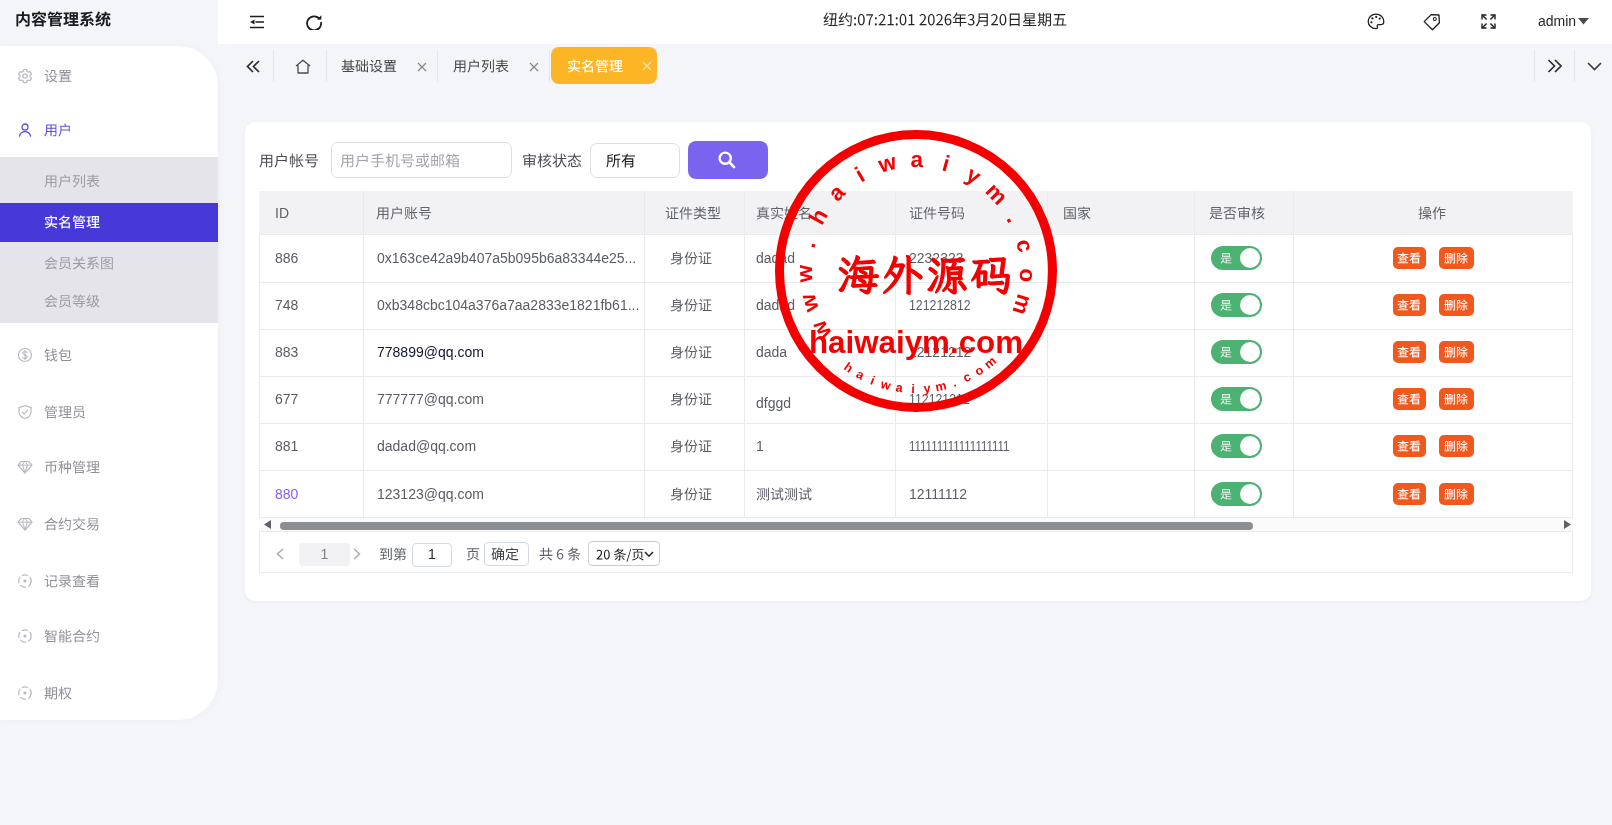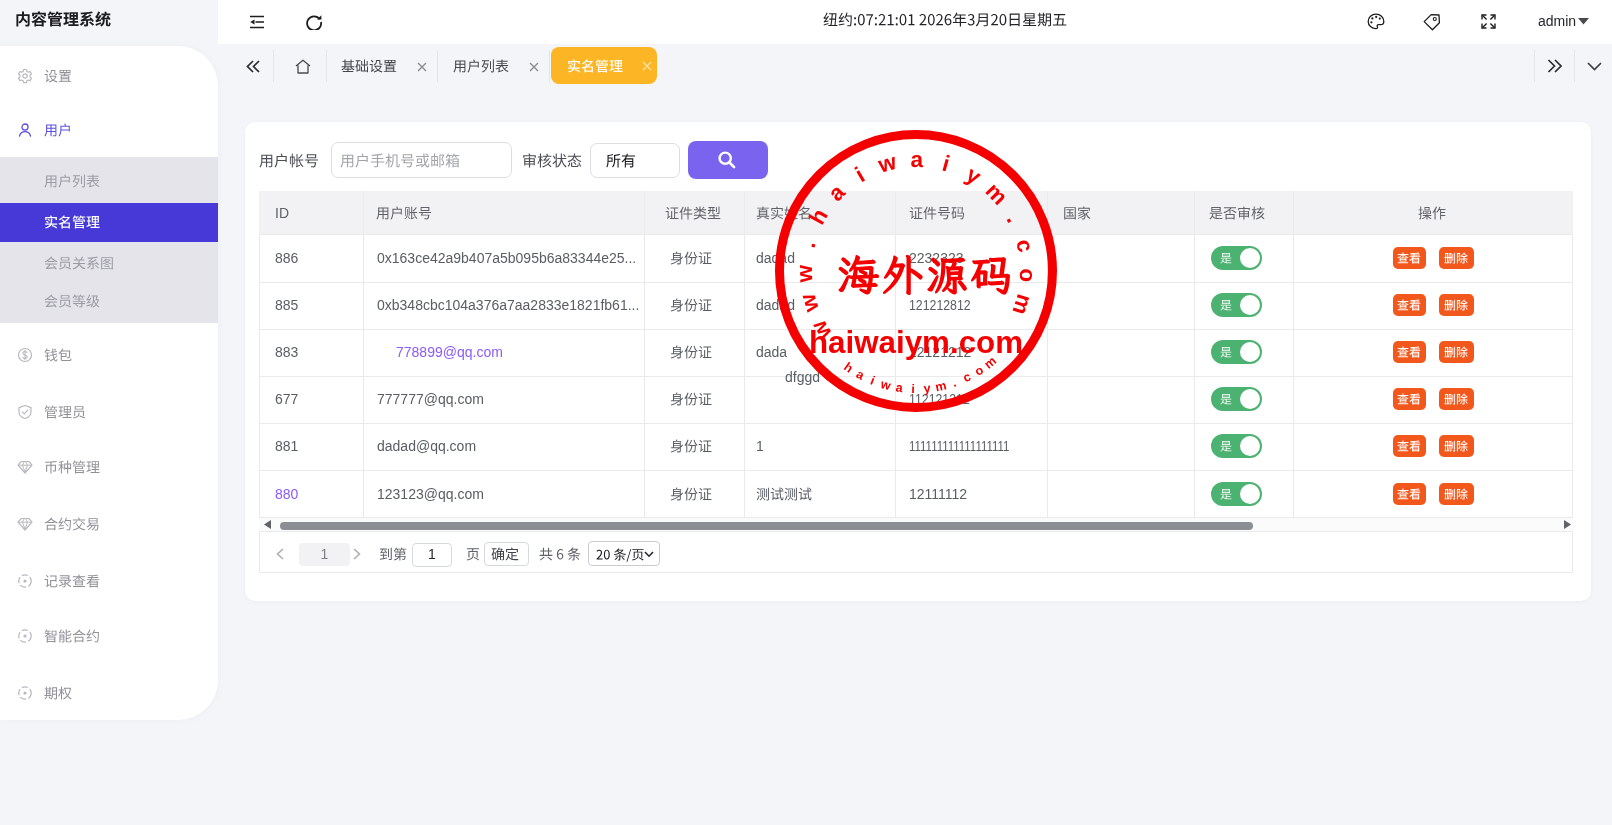--- a/index.html
+++ b/index.html
@@ -293,21 +293,21 @@
       <svg width="26" height="14" viewBox="0 -10.6 26 12.0" style="display:block">
         <path fill="#fff" d="M3.7 -2.6H8.2V-1.8H3.7ZM3.7 -4.2H8.2V-3.4H3.7ZM2.6 -5.0V-1.0H9.4V-5.0ZM0.8 -0.4V0.6H11.2V-0.4ZM5.4 -10.1V-8.7H0.7V-7.7H4.2C3.3 -6.6 1.8 -5.7 0.4 -5.3C0.6 -5.0 0.9 -4.6 1.1 -4.3C2.7 -5.0 4.3 -6.2 5.4 -7.5V-5.3H6.5V-7.5C7.6 -6.2 9.3 -5.0 10.9 -4.4C11.0 -4.7 11.4 -5.1 11.6 -5.4C10.2 -5.8 8.7 -6.7 7.7 -7.7H11.4V-8.7H6.5V-10.1Z M16.2 -2.5H21.0V-1.8H16.2ZM16.2 -3.2V-3.9H21.0V-3.2ZM16.2 -1.0H21.0V-0.3H16.2ZM21.9 -10.1C19.9 -9.7 16.3 -9.5 13.4 -9.5C13.5 -9.3 13.6 -8.9 13.6 -8.7C14.6 -8.7 15.7 -8.7 16.8 -8.7L16.5 -8.0H13.5V-7.1H16.2C16.1 -6.9 16.0 -6.7 15.9 -6.4H12.7V-5.5H15.4C14.7 -4.3 13.7 -3.2 12.3 -2.5C12.6 -2.3 12.9 -1.8 13.1 -1.6C13.8 -2.0 14.5 -2.6 15.1 -3.2V1.0H16.2V0.6H21.0V1.0H22.2V-4.8H16.3C16.4 -5.0 16.6 -5.3 16.7 -5.5H23.3V-6.4H17.2L17.5 -7.1H22.6V-8.0H17.8L18.0 -8.8C19.7 -8.9 21.3 -9.0 22.6 -9.2Z"></path>
       </svg>
     </div>
     <div style="position:absolute;left:1439px;top:247.1px;width:35px;height:22px;background:#f2571c;border-radius:5px"></div>
     <div style="position:absolute;left:1443.5px;top:251.1px;">
       <svg width="26" height="14" viewBox="0 -10.6 26 12.0" style="display:block">
         <path fill="#fff" d="M8.4 -8.8V-1.9H9.3V-8.8ZM10.2 -9.9V-0.2C10.2 -0.0 10.1 0.0 9.9 0.0C9.8 0.0 9.2 0.0 8.7 0.0C8.8 0.3 8.9 0.7 9.0 1.0C9.8 1.0 10.3 1.0 10.7 0.8C11.0 0.6 11.1 0.4 11.1 -0.2V-9.9ZM0.5 -5.5V-4.5H1.2V-3.9C1.2 -2.4 1.2 -0.7 0.4 0.5C0.6 0.6 1.1 0.9 1.2 1.1C2.0 -0.2 2.1 -2.3 2.1 -3.9V-4.5H3.0V-0.3C3.0 -0.1 3.0 -0.1 2.9 -0.1C2.8 -0.1 2.4 -0.1 2.0 -0.1C2.1 0.2 2.2 0.6 2.3 0.9C2.9 0.9 3.3 0.9 3.6 0.7C3.9 0.5 4.0 0.2 4.0 -0.3V-4.5H4.7C4.7 -2.9 4.6 -0.9 4.0 0.5C4.2 0.6 4.7 0.9 4.8 1.0C5.5 -0.5 5.6 -2.7 5.6 -4.5H6.5V-0.3C6.5 -0.1 6.5 -0.1 6.4 -0.1C6.2 -0.1 5.9 -0.1 5.5 -0.1C5.6 0.2 5.7 0.6 5.7 0.9C6.4 0.9 6.8 0.9 7.1 0.7C7.4 0.5 7.5 0.2 7.5 -0.3V-4.5H8.0V-5.5H7.5V-9.7H4.7V-5.5H4.0V-9.7H1.2V-5.5ZM2.1 -8.7H3.0V-5.5H2.1ZM5.6 -8.7H6.5V-5.5H5.6Z M17.6 -2.6C17.2 -1.8 16.6 -0.9 16.0 -0.3C16.2 -0.2 16.6 0.1 16.8 0.3C17.4 -0.4 18.1 -1.4 18.6 -2.4ZM21.1 -2.3C21.8 -1.5 22.5 -0.5 22.8 0.2L23.7 -0.3C23.4 -1.0 22.6 -2.0 22.0 -2.7ZM12.9 -9.6V1.0H13.9V-8.6H15.1C14.9 -7.8 14.6 -6.8 14.3 -6.0C15.1 -5.1 15.3 -4.3 15.3 -3.7C15.3 -3.3 15.2 -3.0 15.0 -2.9C15.0 -2.8 14.8 -2.8 14.7 -2.8C14.5 -2.8 14.3 -2.8 14.1 -2.8C14.2 -2.5 14.3 -2.1 14.3 -1.8C14.6 -1.8 14.9 -1.8 15.1 -1.8C15.4 -1.9 15.6 -1.9 15.8 -2.1C16.1 -2.3 16.3 -2.8 16.3 -3.6C16.3 -4.3 16.1 -5.1 15.3 -6.1C15.7 -7.1 16.1 -8.3 16.4 -9.3L15.7 -9.7L15.5 -9.6ZM19.9 -10.2C19.1 -8.8 17.6 -7.5 16.1 -6.7C16.4 -6.5 16.7 -6.1 16.8 -5.9C17.1 -6.0 17.3 -6.2 17.5 -6.3V-5.5H19.5V-4.2H16.5V-3.2H19.5V-0.2C19.5 -0.1 19.5 -0.0 19.3 -0.0C19.1 -0.0 18.6 -0.0 18.0 -0.0C18.1 0.3 18.3 0.7 18.3 1.0C19.2 1.0 19.7 1.0 20.1 0.8C20.5 0.6 20.6 0.3 20.6 -0.2V-3.2H23.5V-4.2H20.6V-5.5H22.3V-6.4L23.0 -6.0C23.2 -6.3 23.5 -6.6 23.8 -6.9C22.7 -7.4 21.6 -8.1 20.5 -9.4L20.8 -9.9ZM17.7 -6.5C18.6 -7.1 19.3 -7.8 20.0 -8.6C20.7 -7.7 21.5 -7.0 22.2 -6.5Z"></path>
       </svg>
     </div>
-    <div style="position:absolute;font:400 14px 'Liberation Sans',sans-serif;color:#595d64;white-space:nowrap;line-height:18px;left:275px;top:305.3px;transform:translate(0,-50%);transform-origin:0 50%;">885</div>
+    <div style="position:absolute;font:400 14px 'Liberation Sans',sans-serif;color:#595d64;white-space:nowrap;line-height:18px;left:275px;top:305.3px;transform:translate(0,-50%);transform-origin:0 50%;">748</div>
     <div style="position:absolute;font:400 14px 'Liberation Sans',sans-serif;color:#595d64;white-space:nowrap;line-height:18px;left:377px;top:305.3px;transform:translate(0,-50%);transform-origin:0 50%;">0xb348cbc104a376a7aa2833e1821fb61...</div>
     <div style="position:absolute;left:670.0px;top:297.3px;">
       <svg width="44" height="16" viewBox="0 -12.3 44 14.0" style="display:block">
         <path fill="#595d64" d="M9.8 -7.4V-6.1H4.0V-7.4ZM9.8 -8.2H4.0V-9.5H9.8ZM9.8 -5.3V-4.2L9.6 -4.0H4.0V-5.3ZM1.1 -4.0V-3.0H8.4C6.1 -1.5 3.5 -0.4 0.6 0.4C0.8 0.6 1.1 1.0 1.2 1.2C4.4 0.3 7.4 -1.1 9.8 -3.0V-0.4C9.8 -0.1 9.7 -0.0 9.4 0.0C9.1 0.0 8.1 0.0 7.0 -0.0C7.1 0.3 7.3 0.8 7.3 1.1C8.8 1.1 9.7 1.0 10.2 0.9C10.7 0.7 10.8 0.3 10.8 -0.4V-3.8C11.7 -4.6 12.5 -5.4 13.1 -6.4L12.2 -6.9C11.8 -6.3 11.4 -5.7 10.8 -5.2V-10.4H7.0C7.2 -10.8 7.4 -11.2 7.6 -11.6L6.4 -11.8C6.3 -11.4 6.1 -10.9 5.9 -10.4H3.0V-4.0Z M24.6 -11.5 23.6 -11.3C24.2 -8.6 25.2 -6.9 26.9 -5.4C27.0 -5.7 27.3 -6.1 27.6 -6.3C26.0 -7.5 25.1 -9.0 24.6 -11.5ZM17.6 -11.7C16.9 -9.6 15.7 -7.5 14.5 -6.1C14.7 -5.9 15.0 -5.3 15.1 -5.1C15.5 -5.5 15.9 -6.1 16.3 -6.6V1.1H17.3V-8.4C17.8 -9.4 18.3 -10.4 18.6 -11.4ZM21.0 -11.4C20.5 -9.2 19.4 -7.4 17.9 -6.2C18.2 -6.0 18.5 -5.5 18.6 -5.3C18.9 -5.5 19.2 -5.9 19.5 -6.2V-5.3H21.3C21.0 -2.6 20.2 -0.7 18.2 0.4C18.5 0.5 18.8 0.9 19.0 1.1C21.0 -0.1 22.0 -2.2 22.4 -5.3H24.9C24.7 -1.8 24.5 -0.4 24.2 -0.1C24.1 0.1 23.9 0.1 23.7 0.1C23.5 0.1 22.9 0.1 22.2 0.0C22.4 0.3 22.5 0.7 22.5 1.0C23.2 1.0 23.8 1.0 24.2 1.0C24.6 1.0 24.8 0.9 25.1 0.5C25.5 0.0 25.7 -1.5 25.9 -5.8C25.9 -5.9 25.9 -6.3 25.9 -6.3H19.6C20.7 -7.6 21.5 -9.3 22.1 -11.2Z M29.4 -10.8C30.2 -10.1 31.1 -9.2 31.6 -8.6L32.3 -9.3C31.9 -9.9 30.9 -10.8 30.1 -11.4ZM32.9 -0.4V0.6H41.5V-0.4H38.1V-5.0H40.9V-6.0H38.1V-9.7H41.2V-10.7H33.4V-9.7H37.1V-0.4H35.2V-7.2H34.1V-0.4ZM28.7 -7.4V-6.4H30.7V-1.5C30.7 -0.8 30.2 -0.2 29.9 0.0C30.1 0.2 30.4 0.5 30.5 0.7C30.7 0.4 31.1 0.1 33.5 -1.7C33.4 -1.9 33.2 -2.4 33.1 -2.6L31.7 -1.6V-7.4Z"></path>
       </svg>
     </div>
     <div style="position:absolute;font:400 14px 'Liberation Sans',sans-serif;color:#595d64;white-space:nowrap;line-height:18px;left:756px;top:305.3px;transform:translate(0,-50%);transform-origin:0 50%;">dadad</div>
     <div style="position:absolute;font:400 14px 'Liberation Sans',sans-serif;color:#595d64;white-space:nowrap;line-height:18px;left:909px;top:305.3px;transform:translate(0,-50%) scaleX(0.88);transform-origin:0 50%;">121212812</div>
     <div style="position:absolute;left:1211px;top:293.3px;width:51px;height:24px;background:#4cb271;border-radius:12px"></div>
     <div style="position:absolute;left:1219.5px;top:298.3px;">
@@ -322,21 +322,21 @@
         <path fill="#fff" d="M3.7 -2.6H8.2V-1.8H3.7ZM3.7 -4.2H8.2V-3.4H3.7ZM2.6 -5.0V-1.0H9.4V-5.0ZM0.8 -0.4V0.6H11.2V-0.4ZM5.4 -10.1V-8.7H0.7V-7.7H4.2C3.3 -6.6 1.8 -5.7 0.4 -5.3C0.6 -5.0 0.9 -4.6 1.1 -4.3C2.7 -5.0 4.3 -6.2 5.4 -7.5V-5.3H6.5V-7.5C7.6 -6.2 9.3 -5.0 10.9 -4.4C11.0 -4.7 11.4 -5.1 11.6 -5.4C10.2 -5.8 8.7 -6.7 7.7 -7.7H11.4V-8.7H6.5V-10.1Z M16.2 -2.5H21.0V-1.8H16.2ZM16.2 -3.2V-3.9H21.0V-3.2ZM16.2 -1.0H21.0V-0.3H16.2ZM21.9 -10.1C19.9 -9.7 16.3 -9.5 13.4 -9.5C13.5 -9.3 13.6 -8.9 13.6 -8.7C14.6 -8.7 15.7 -8.7 16.8 -8.7L16.5 -8.0H13.5V-7.1H16.2C16.1 -6.9 16.0 -6.7 15.9 -6.4H12.7V-5.5H15.4C14.7 -4.3 13.7 -3.2 12.3 -2.5C12.6 -2.3 12.9 -1.8 13.1 -1.6C13.8 -2.0 14.5 -2.6 15.1 -3.2V1.0H16.2V0.6H21.0V1.0H22.2V-4.8H16.3C16.4 -5.0 16.6 -5.3 16.7 -5.5H23.3V-6.4H17.2L17.5 -7.1H22.6V-8.0H17.8L18.0 -8.8C19.7 -8.9 21.3 -9.0 22.6 -9.2Z"></path>
       </svg>
     </div>
     <div style="position:absolute;left:1439px;top:294.3px;width:35px;height:22px;background:#f2571c;border-radius:5px"></div>
     <div style="position:absolute;left:1443.5px;top:298.3px;">
       <svg width="26" height="14" viewBox="0 -10.6 26 12.0" style="display:block">
         <path fill="#fff" d="M8.4 -8.8V-1.9H9.3V-8.8ZM10.2 -9.9V-0.2C10.2 -0.0 10.1 0.0 9.9 0.0C9.8 0.0 9.2 0.0 8.7 0.0C8.8 0.3 8.9 0.7 9.0 1.0C9.8 1.0 10.3 1.0 10.7 0.8C11.0 0.6 11.1 0.4 11.1 -0.2V-9.9ZM0.5 -5.5V-4.5H1.2V-3.9C1.2 -2.4 1.2 -0.7 0.4 0.5C0.6 0.6 1.1 0.9 1.2 1.1C2.0 -0.2 2.1 -2.3 2.1 -3.9V-4.5H3.0V-0.3C3.0 -0.1 3.0 -0.1 2.9 -0.1C2.8 -0.1 2.4 -0.1 2.0 -0.1C2.1 0.2 2.2 0.6 2.3 0.9C2.9 0.9 3.3 0.9 3.6 0.7C3.9 0.5 4.0 0.2 4.0 -0.3V-4.5H4.7C4.7 -2.9 4.6 -0.9 4.0 0.5C4.2 0.6 4.7 0.9 4.8 1.0C5.5 -0.5 5.6 -2.7 5.6 -4.5H6.5V-0.3C6.5 -0.1 6.5 -0.1 6.4 -0.1C6.2 -0.1 5.9 -0.1 5.5 -0.1C5.6 0.2 5.7 0.6 5.7 0.9C6.4 0.9 6.8 0.9 7.1 0.7C7.4 0.5 7.5 0.2 7.5 -0.3V-4.5H8.0V-5.5H7.5V-9.7H4.7V-5.5H4.0V-9.7H1.2V-5.5ZM2.1 -8.7H3.0V-5.5H2.1ZM5.6 -8.7H6.5V-5.5H5.6Z M17.6 -2.6C17.2 -1.8 16.6 -0.9 16.0 -0.3C16.2 -0.2 16.6 0.1 16.8 0.3C17.4 -0.4 18.1 -1.4 18.6 -2.4ZM21.1 -2.3C21.8 -1.5 22.5 -0.5 22.8 0.2L23.7 -0.3C23.4 -1.0 22.6 -2.0 22.0 -2.7ZM12.9 -9.6V1.0H13.9V-8.6H15.1C14.9 -7.8 14.6 -6.8 14.3 -6.0C15.1 -5.1 15.3 -4.3 15.3 -3.7C15.3 -3.3 15.2 -3.0 15.0 -2.9C15.0 -2.8 14.8 -2.8 14.7 -2.8C14.5 -2.8 14.3 -2.8 14.1 -2.8C14.2 -2.5 14.3 -2.1 14.3 -1.8C14.6 -1.8 14.9 -1.8 15.1 -1.8C15.4 -1.9 15.6 -1.9 15.8 -2.1C16.1 -2.3 16.3 -2.8 16.3 -3.6C16.3 -4.3 16.1 -5.1 15.3 -6.1C15.7 -7.1 16.1 -8.3 16.4 -9.3L15.7 -9.7L15.5 -9.6ZM19.9 -10.2C19.1 -8.8 17.6 -7.5 16.1 -6.7C16.4 -6.5 16.7 -6.1 16.8 -5.9C17.1 -6.0 17.3 -6.2 17.5 -6.3V-5.5H19.5V-4.2H16.5V-3.2H19.5V-0.2C19.5 -0.1 19.5 -0.0 19.3 -0.0C19.1 -0.0 18.6 -0.0 18.0 -0.0C18.1 0.3 18.3 0.7 18.3 1.0C19.2 1.0 19.7 1.0 20.1 0.8C20.5 0.6 20.6 0.3 20.6 -0.2V-3.2H23.5V-4.2H20.6V-5.5H22.3V-6.4L23.0 -6.0C23.2 -6.3 23.5 -6.6 23.8 -6.9C22.7 -7.4 21.6 -8.1 20.5 -9.4L20.8 -9.9ZM17.7 -6.5C18.6 -7.1 19.3 -7.8 20.0 -8.6C20.7 -7.7 21.5 -7.0 22.2 -6.5Z"></path>
       </svg>
     </div>
     <div style="position:absolute;font:400 14px 'Liberation Sans',sans-serif;color:#595d64;white-space:nowrap;line-height:18px;left:275px;top:352.3px;transform:translate(0,-50%);transform-origin:0 50%;">883</div>
-    <div style="position:absolute;font:400 14px 'Liberation Sans',sans-serif;color:#8b5cf6;white-space:nowrap;line-height:18px;left:396px;top:352.3px;transform:translate(0,-50%);transform-origin:0 50%;">778899@qq.com</div>
+    <div style="position:absolute;font:400 14px 'Liberation Sans',sans-serif;color:#0f172a;white-space:nowrap;line-height:18px;left:377px;top:352.3px;transform:translate(0,-50%);transform-origin:0 50%;">778899@qq.com</div>
     <div style="position:absolute;left:670.0px;top:344.3px;">
       <svg width="44" height="16" viewBox="0 -12.3 44 14.0" style="display:block">
         <path fill="#595d64" d="M9.8 -7.4V-6.1H4.0V-7.4ZM9.8 -8.2H4.0V-9.5H9.8ZM9.8 -5.3V-4.2L9.6 -4.0H4.0V-5.3ZM1.1 -4.0V-3.0H8.4C6.1 -1.5 3.5 -0.4 0.6 0.4C0.8 0.6 1.1 1.0 1.2 1.2C4.4 0.3 7.4 -1.1 9.8 -3.0V-0.4C9.8 -0.1 9.7 -0.0 9.4 0.0C9.1 0.0 8.1 0.0 7.0 -0.0C7.1 0.3 7.3 0.8 7.3 1.1C8.8 1.1 9.7 1.0 10.2 0.9C10.7 0.7 10.8 0.3 10.8 -0.4V-3.8C11.7 -4.6 12.5 -5.4 13.1 -6.4L12.2 -6.9C11.8 -6.3 11.4 -5.7 10.8 -5.2V-10.4H7.0C7.2 -10.8 7.4 -11.2 7.6 -11.6L6.4 -11.8C6.3 -11.4 6.1 -10.9 5.9 -10.4H3.0V-4.0Z M24.6 -11.5 23.6 -11.3C24.2 -8.6 25.2 -6.9 26.9 -5.4C27.0 -5.7 27.3 -6.1 27.6 -6.3C26.0 -7.5 25.1 -9.0 24.6 -11.5ZM17.6 -11.7C16.9 -9.6 15.7 -7.5 14.5 -6.1C14.7 -5.9 15.0 -5.3 15.1 -5.1C15.5 -5.5 15.9 -6.1 16.3 -6.6V1.1H17.3V-8.4C17.8 -9.4 18.3 -10.4 18.6 -11.4ZM21.0 -11.4C20.5 -9.2 19.4 -7.4 17.9 -6.2C18.2 -6.0 18.5 -5.5 18.6 -5.3C18.9 -5.5 19.2 -5.9 19.5 -6.2V-5.3H21.3C21.0 -2.6 20.2 -0.7 18.2 0.4C18.5 0.5 18.8 0.9 19.0 1.1C21.0 -0.1 22.0 -2.2 22.4 -5.3H24.9C24.7 -1.8 24.5 -0.4 24.2 -0.1C24.1 0.1 23.9 0.1 23.7 0.1C23.5 0.1 22.9 0.1 22.2 0.0C22.4 0.3 22.5 0.7 22.5 1.0C23.2 1.0 23.8 1.0 24.2 1.0C24.6 1.0 24.8 0.9 25.1 0.5C25.5 0.0 25.7 -1.5 25.9 -5.8C25.9 -5.9 25.9 -6.3 25.9 -6.3H19.6C20.7 -7.6 21.5 -9.3 22.1 -11.2Z M29.4 -10.8C30.2 -10.1 31.1 -9.2 31.6 -8.6L32.3 -9.3C31.9 -9.9 30.9 -10.8 30.1 -11.4ZM32.9 -0.4V0.6H41.5V-0.4H38.1V-5.0H40.9V-6.0H38.1V-9.7H41.2V-10.7H33.4V-9.7H37.1V-0.4H35.2V-7.2H34.1V-0.4ZM28.7 -7.4V-6.4H30.7V-1.5C30.7 -0.8 30.2 -0.2 29.9 0.0C30.1 0.2 30.4 0.5 30.5 0.7C30.7 0.4 31.1 0.1 33.5 -1.7C33.4 -1.9 33.2 -2.4 33.1 -2.6L31.7 -1.6V-7.4Z"></path>
       </svg>
     </div>
     <div style="position:absolute;font:400 14px 'Liberation Sans',sans-serif;color:#595d64;white-space:nowrap;line-height:18px;left:756px;top:352.3px;transform:translate(0,-50%);transform-origin:0 50%;">dada</div>
     <div style="position:absolute;font:400 14px 'Liberation Sans',sans-serif;color:#595d64;white-space:nowrap;line-height:18px;left:909px;top:352.3px;transform:translate(0,-50%);transform-origin:0 50%;">12121212</div>
     <div style="position:absolute;left:1211px;top:340.3px;width:51px;height:24px;background:#4cb271;border-radius:12px"></div>
     <div style="position:absolute;left:1219.5px;top:345.3px;">
       <svg width="14" height="14" viewBox="0 -10.6 14 12.0" style="display:block">
@@ -356,21 +356,21 @@
         <path fill="#fff" d="M8.4 -8.8V-1.9H9.3V-8.8ZM10.2 -9.9V-0.2C10.2 -0.0 10.1 0.0 9.9 0.0C9.8 0.0 9.2 0.0 8.7 0.0C8.8 0.3 8.9 0.7 9.0 1.0C9.8 1.0 10.3 1.0 10.7 0.8C11.0 0.6 11.1 0.4 11.1 -0.2V-9.9ZM0.5 -5.5V-4.5H1.2V-3.9C1.2 -2.4 1.2 -0.7 0.4 0.5C0.6 0.6 1.1 0.9 1.2 1.1C2.0 -0.2 2.1 -2.3 2.1 -3.9V-4.5H3.0V-0.3C3.0 -0.1 3.0 -0.1 2.9 -0.1C2.8 -0.1 2.4 -0.1 2.0 -0.1C2.1 0.2 2.2 0.6 2.3 0.9C2.9 0.9 3.3 0.9 3.6 0.7C3.9 0.5 4.0 0.2 4.0 -0.3V-4.5H4.7C4.7 -2.9 4.6 -0.9 4.0 0.5C4.2 0.6 4.7 0.9 4.8 1.0C5.5 -0.5 5.6 -2.7 5.6 -4.5H6.5V-0.3C6.5 -0.1 6.5 -0.1 6.4 -0.1C6.2 -0.1 5.9 -0.1 5.5 -0.1C5.6 0.2 5.7 0.6 5.7 0.9C6.4 0.9 6.8 0.9 7.1 0.7C7.4 0.5 7.5 0.2 7.5 -0.3V-4.5H8.0V-5.5H7.5V-9.7H4.7V-5.5H4.0V-9.7H1.2V-5.5ZM2.1 -8.7H3.0V-5.5H2.1ZM5.6 -8.7H6.5V-5.5H5.6Z M17.6 -2.6C17.2 -1.8 16.6 -0.9 16.0 -0.3C16.2 -0.2 16.6 0.1 16.8 0.3C17.4 -0.4 18.1 -1.4 18.6 -2.4ZM21.1 -2.3C21.8 -1.5 22.5 -0.5 22.8 0.2L23.7 -0.3C23.4 -1.0 22.6 -2.0 22.0 -2.7ZM12.9 -9.6V1.0H13.9V-8.6H15.1C14.9 -7.8 14.6 -6.8 14.3 -6.0C15.1 -5.1 15.3 -4.3 15.3 -3.7C15.3 -3.3 15.2 -3.0 15.0 -2.9C15.0 -2.8 14.8 -2.8 14.7 -2.8C14.5 -2.8 14.3 -2.8 14.1 -2.8C14.2 -2.5 14.3 -2.1 14.3 -1.8C14.6 -1.8 14.9 -1.8 15.1 -1.8C15.4 -1.9 15.6 -1.9 15.8 -2.1C16.1 -2.3 16.3 -2.8 16.3 -3.6C16.3 -4.3 16.1 -5.1 15.3 -6.1C15.7 -7.1 16.1 -8.3 16.4 -9.3L15.7 -9.7L15.5 -9.6ZM19.9 -10.2C19.1 -8.8 17.6 -7.5 16.1 -6.7C16.4 -6.5 16.7 -6.1 16.8 -5.9C17.1 -6.0 17.3 -6.2 17.5 -6.3V-5.5H19.5V-4.2H16.5V-3.2H19.5V-0.2C19.5 -0.1 19.5 -0.0 19.3 -0.0C19.1 -0.0 18.6 -0.0 18.0 -0.0C18.1 0.3 18.3 0.7 18.3 1.0C19.2 1.0 19.7 1.0 20.1 0.8C20.5 0.6 20.6 0.3 20.6 -0.2V-3.2H23.5V-4.2H20.6V-5.5H22.3V-6.4L23.0 -6.0C23.2 -6.3 23.5 -6.6 23.8 -6.9C22.7 -7.4 21.6 -8.1 20.5 -9.4L20.8 -9.9ZM17.7 -6.5C18.6 -7.1 19.3 -7.8 20.0 -8.6C20.7 -7.7 21.5 -7.0 22.2 -6.5Z"></path>
       </svg>
     </div>
     <div style="position:absolute;font:400 14px 'Liberation Sans',sans-serif;color:#595d64;white-space:nowrap;line-height:18px;left:275px;top:399.35px;transform:translate(0,-50%);transform-origin:0 50%;">677</div>
     <div style="position:absolute;font:400 14px 'Liberation Sans',sans-serif;color:#595d64;white-space:nowrap;line-height:18px;left:377px;top:399.35px;transform:translate(0,-50%);transform-origin:0 50%;">777777@qq.com</div>
     <div style="position:absolute;left:670.0px;top:391.4px;">
       <svg width="44" height="16" viewBox="0 -12.3 44 14.0" style="display:block">
         <path fill="#595d64" d="M9.8 -7.4V-6.1H4.0V-7.4ZM9.8 -8.2H4.0V-9.5H9.8ZM9.8 -5.3V-4.2L9.6 -4.0H4.0V-5.3ZM1.1 -4.0V-3.0H8.4C6.1 -1.5 3.5 -0.4 0.6 0.4C0.8 0.6 1.1 1.0 1.2 1.2C4.4 0.3 7.4 -1.1 9.8 -3.0V-0.4C9.8 -0.1 9.7 -0.0 9.4 0.0C9.1 0.0 8.1 0.0 7.0 -0.0C7.1 0.3 7.3 0.8 7.3 1.1C8.8 1.1 9.7 1.0 10.2 0.9C10.7 0.7 10.8 0.3 10.8 -0.4V-3.8C11.7 -4.6 12.5 -5.4 13.1 -6.4L12.2 -6.9C11.8 -6.3 11.4 -5.7 10.8 -5.2V-10.4H7.0C7.2 -10.8 7.4 -11.2 7.6 -11.6L6.4 -11.8C6.3 -11.4 6.1 -10.9 5.9 -10.4H3.0V-4.0Z M24.6 -11.5 23.6 -11.3C24.2 -8.6 25.2 -6.9 26.9 -5.4C27.0 -5.7 27.3 -6.1 27.6 -6.3C26.0 -7.5 25.1 -9.0 24.6 -11.5ZM17.6 -11.7C16.9 -9.6 15.7 -7.5 14.5 -6.1C14.7 -5.9 15.0 -5.3 15.1 -5.1C15.5 -5.5 15.9 -6.1 16.3 -6.6V1.1H17.3V-8.4C17.8 -9.4 18.3 -10.4 18.6 -11.4ZM21.0 -11.4C20.5 -9.2 19.4 -7.4 17.9 -6.2C18.2 -6.0 18.5 -5.5 18.6 -5.3C18.9 -5.5 19.2 -5.9 19.5 -6.2V-5.3H21.3C21.0 -2.6 20.2 -0.7 18.2 0.4C18.5 0.5 18.8 0.9 19.0 1.1C21.0 -0.1 22.0 -2.2 22.4 -5.3H24.9C24.7 -1.8 24.5 -0.4 24.2 -0.1C24.1 0.1 23.9 0.1 23.7 0.1C23.5 0.1 22.9 0.1 22.2 0.0C22.4 0.3 22.5 0.7 22.5 1.0C23.2 1.0 23.8 1.0 24.2 1.0C24.6 1.0 24.8 0.9 25.1 0.5C25.5 0.0 25.7 -1.5 25.9 -5.8C25.9 -5.9 25.9 -6.3 25.9 -6.3H19.6C20.7 -7.6 21.5 -9.3 22.1 -11.2Z M29.4 -10.8C30.2 -10.1 31.1 -9.2 31.6 -8.6L32.3 -9.3C31.9 -9.9 30.9 -10.8 30.1 -11.4ZM32.9 -0.4V0.6H41.5V-0.4H38.1V-5.0H40.9V-6.0H38.1V-9.7H41.2V-10.7H33.4V-9.7H37.1V-0.4H35.2V-7.2H34.1V-0.4ZM28.7 -7.4V-6.4H30.7V-1.5C30.7 -0.8 30.2 -0.2 29.9 0.0C30.1 0.2 30.4 0.5 30.5 0.7C30.7 0.4 31.1 0.1 33.5 -1.7C33.4 -1.9 33.2 -2.4 33.1 -2.6L31.7 -1.6V-7.4Z"></path>
       </svg>
     </div>
-    <div style="position:absolute;font:400 14px 'Liberation Sans',sans-serif;color:#595d64;white-space:nowrap;line-height:18px;left:756px;top:377px;transform:translate(0,-50%);transform-origin:0 50%;margin-left:29px;">dfggd</div>
+    <div style="position:absolute;font:400 14px 'Liberation Sans',sans-serif;color:#595d64;white-space:nowrap;line-height:18px;left:756px;top:403px;transform:translate(0,-50%);transform-origin:0 50%;">dfggd</div>
     <div style="position:absolute;font:400 14px 'Liberation Sans',sans-serif;color:#595d64;white-space:nowrap;line-height:18px;left:909px;top:399.35px;transform:translate(0,-50%) scaleX(0.88);transform-origin:0 50%;">112121212</div>
     <div style="position:absolute;left:1211px;top:387.4px;width:51px;height:24px;background:#4cb271;border-radius:12px"></div>
     <div style="position:absolute;left:1219.5px;top:392.4px;">
       <svg width="14" height="14" viewBox="0 -10.6 14 12.0" style="display:block">
         <path fill="#fff" d="M2.8 -7.3H9.1V-6.3H2.8ZM2.8 -8.9H9.1V-7.9H2.8ZM2.0 -9.6V-5.6H10.0V-9.6ZM2.8 -3.6C2.5 -1.8 1.7 -0.5 0.4 0.3C0.6 0.5 1.0 0.8 1.1 1.0C1.9 0.4 2.5 -0.4 3.0 -1.3C4.0 0.3 5.5 0.7 7.9 0.7H11.2C11.3 0.5 11.4 0.1 11.6 -0.1C10.9 -0.1 8.4 -0.1 8.0 -0.1C7.5 -0.1 7.0 -0.1 6.6 -0.2V-1.8H10.5V-2.6H6.6V-4.0H11.3V-4.8H0.7V-4.0H5.7V-0.3C4.6 -0.6 3.8 -1.2 3.4 -2.3C3.5 -2.7 3.6 -3.0 3.7 -3.5Z"></path>
       </svg>
     </div>
     <div style="position:absolute;left:1240px;top:389.4px;width:20px;height:20px;background:#fff;border-radius:50%"></div>
     <div style="position:absolute;left:1393px;top:388.4px;width:33px;height:22px;background:#f2571c;border-radius:5px"></div>
     <div style="position:absolute;left:1396.5px;top:392.4px;">

